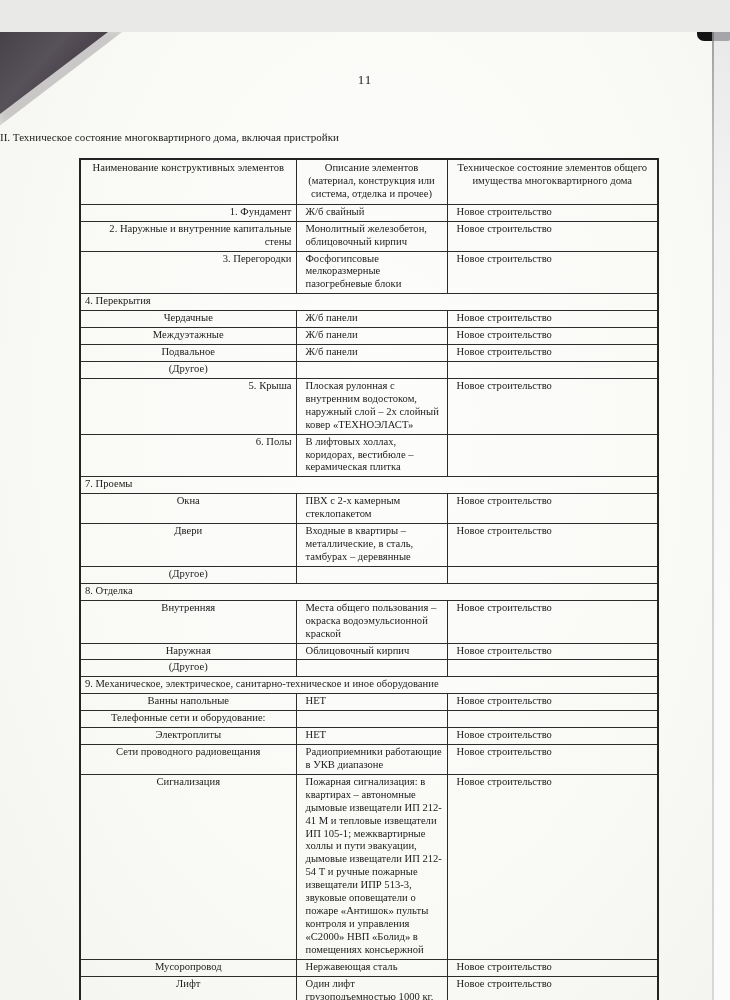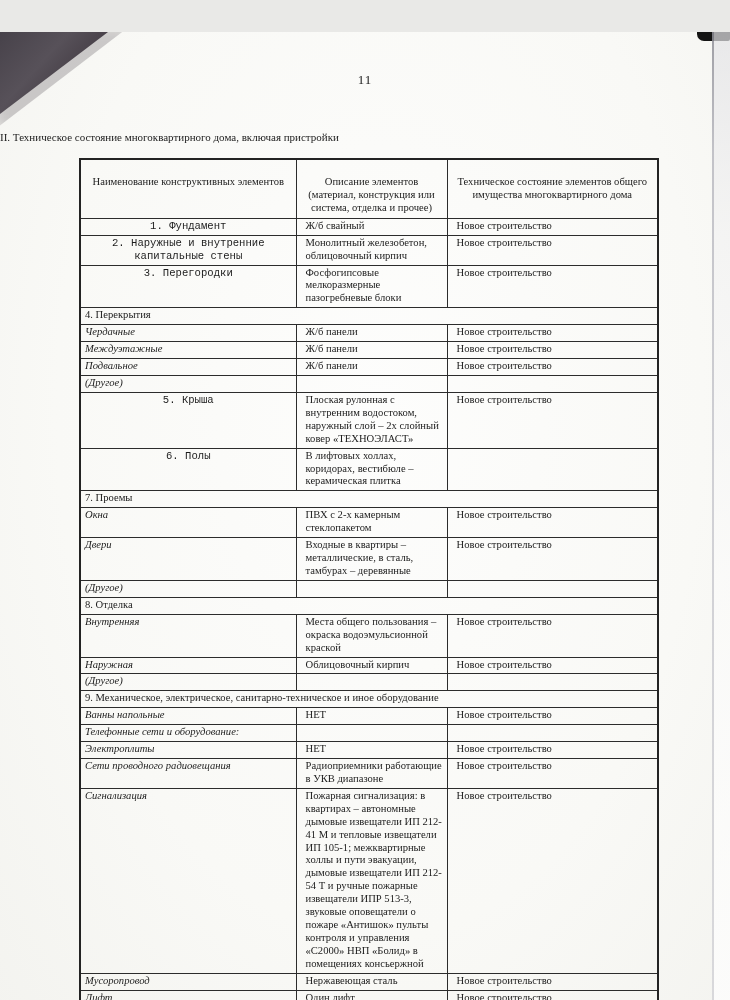--- a/index.html
+++ b/index.html
@@ -55,24 +55,24 @@
     table-layout:fixed;
   }
   .tech-table th,.tech-table td{
     border:1px solid #2c2c2c;
     padding:1px 4px 2px 4px;
     vertical-align:top;
     overflow:hidden;
   }
   .tech-table th{
     font-weight:normal;text-align:center;
-    padding:16px 6px 3px 6px;
-  }
-  td.name-item{text-align:center;font-family:Liberation Mono, monospace;}
-  td.name-sub{font-style:italic;}
+    padding:2px 6px 3px 6px;
+  }
+  td.name-item{text-align:right;}
+  td.name-sub{text-align:center;}
   td.section-cell{text-align:left;}
   td.desc-cell,td.state-cell{text-align:left;padding-left:9px;}
 </style>
 </head>
 <body>
 
 <div class="page">
   <div class="corner-glow"></div>
   <div class="corner-artifact"></div>
   <div class="top-right-mark"></div>

